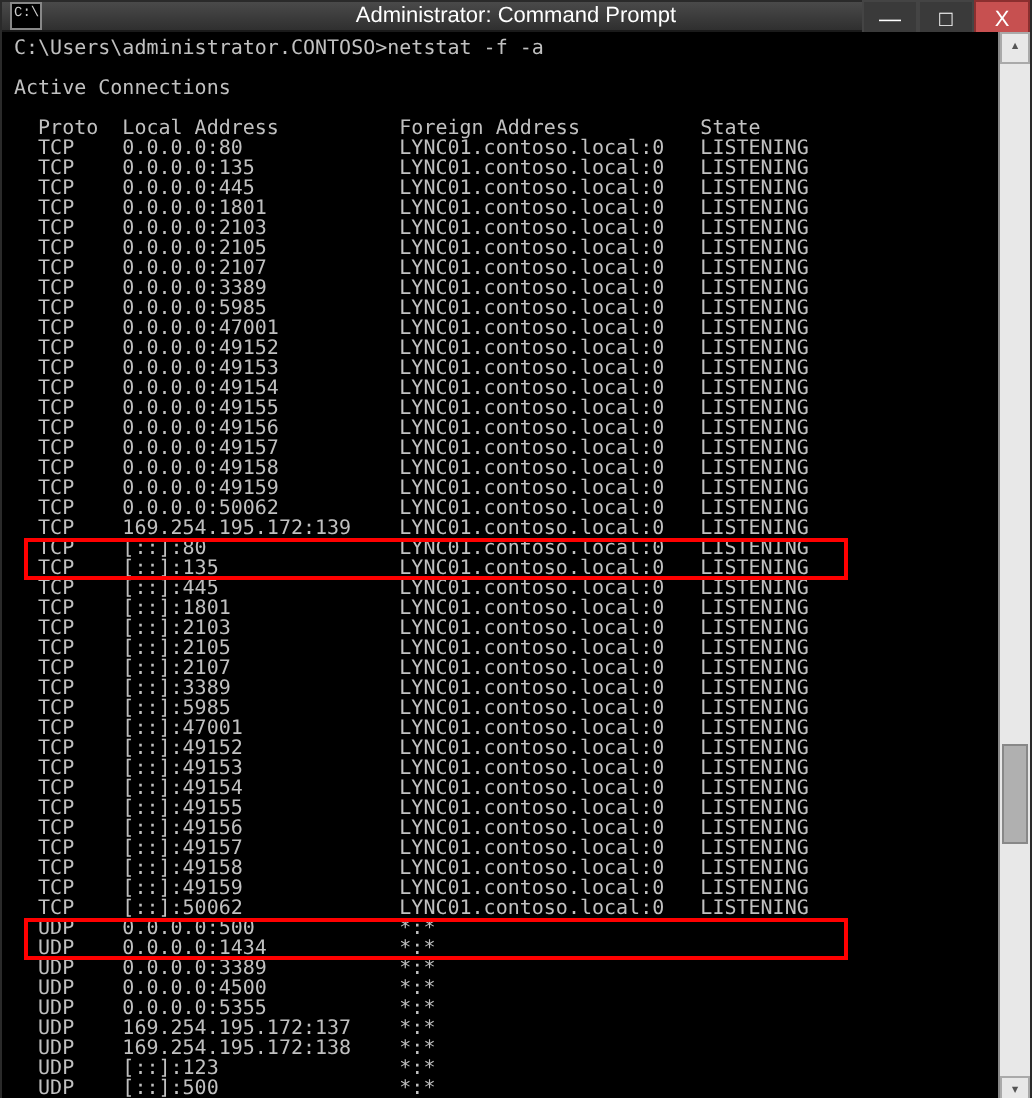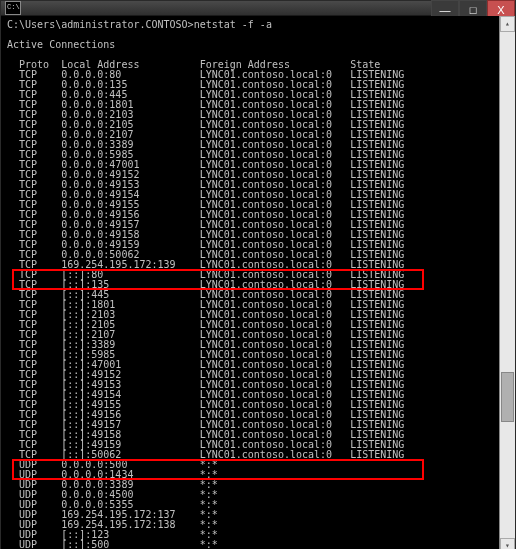--- a/index.html
+++ b/index.html
@@ -128,20 +128,21 @@
   .hl1 { left: 11px; top: 253px; width: 412px; height: 21px; }
   .hl2 { left: 11px; top: 443px; width: 412px; height: 21px; }
 </style>
 </head>
 <body>
 
 <div class="window">
 
   <div class="titlebar">
     <div class="icon">C:\</div>
+    <div class="title">Administrator: Command Prompt</div>
     <div class="controls">
       <div class="btn">—</div>
       <div class="btn">□</div>
       <div class="btn close">X</div>
     </div>
   </div>
 
   <div class="terminal-wrapper">
     <div class="terminal" id="terminal">C:\Users\administrator.CONTOSO&gt;netstat -f -a
 

